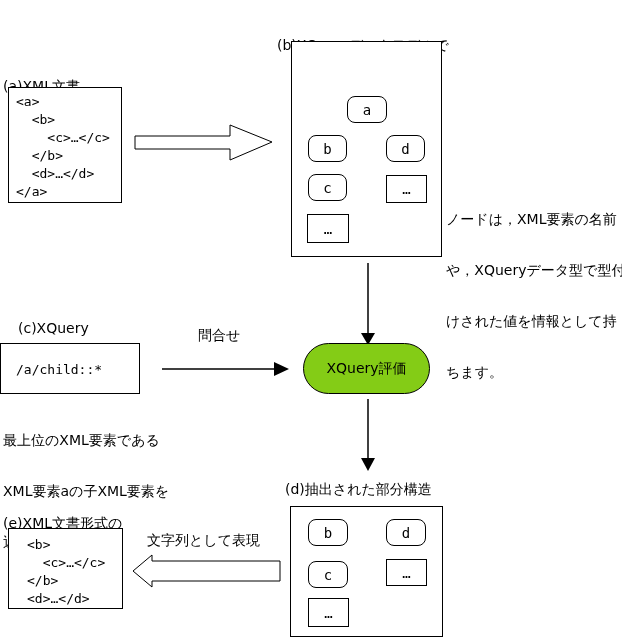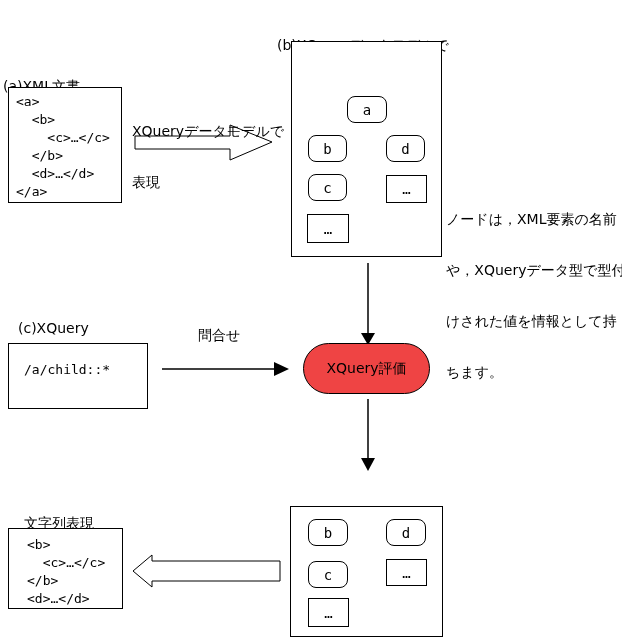--- a/index.html
+++ b/index.html
@@ -11,21 +11,21 @@
   .box{position:absolute;border:1px solid #000;background:#fff;box-sizing:border-box;}
   .codebox{font-family:"DejaVu Sans Mono","Liberation Mono",monospace;font-size:13px;line-height:18px;}
   .code-line{white-space:pre;}
   .node{
     position:absolute;border:1px solid #000;background:#fff;box-sizing:border-box;
     display:flex;align-items:center;justify-content:center;
     font-family:"DejaVu Sans Mono","Liberation Mono",monospace;font-size:14px;
   }
   .rounded{border-radius:8px;}
   .stadium{
-    position:absolute;border:1px solid #000;background:#ef4444;box-sizing:border-box;
+    position:absolute;border:1px solid #000;background:#84cc16;box-sizing:border-box;
     border-radius:26px;display:flex;align-items:center;justify-content:center;
     font-size:14px;
   }
   svg.layer{position:absolute;left:0;top:0;}
 </style>
 </head>
 <body>
 
 <div class="canvas">
 
@@ -61,24 +61,20 @@
   <div class="lbl" style="left:3px;top:78px">(a)XML文書</div>
   <div class="box codebox" style="left:8px;top:87px;width:114px;height:116px;padding:5px 0 0 7px">
     <div class="code-line">&lt;a&gt;</div>
     <div class="code-line">  &lt;b&gt;</div>
     <div class="code-line">    &lt;c&gt;…&lt;/c&gt;</div>
     <div class="code-line">  &lt;/b&gt;</div>
     <div class="code-line">  &lt;d&gt;…&lt;/d&gt;</div>
     <div class="code-line">&lt;/a&gt;</div>
   </div>
 
-  <div class="lbl" style="left:132px;top:89px">
-    <div>XQueryデータモデルで</div>
-    <div>表現</div>
-  </div>
 
   <div class="lbl" style="left:277px;top:3px">
     <div>(b)XQueryデータモデルで</div>
     <div style="padding-left:21px">表現した木</div>
   </div>
   <div class="box" style="left:291px;top:41px;width:151px;height:216px"></div>
   <div class="node rounded" style="left:347px;top:96px;width:40px;height:27px">a</div>
   <div class="node rounded" style="left:308px;top:135px;width:39px;height:27px">b</div>
   <div class="node rounded" style="left:386px;top:135px;width:39px;height:27px">d</div>
   <div class="node rounded" style="left:308px;top:174px;width:39px;height:27px">c</div>
@@ -86,36 +82,44 @@
   <div class="node" style="left:307px;top:214px;width:42px;height:29px">…</div>
 
   <div class="lbl" style="left:446px;top:177px">
     <div>ノードは，XML要素の名前</div>
     <div>や，XQueryデータ型で型付</div>
     <div>けされた値を情報として持</div>
     <div>ちます。</div>
   </div>
 
   <div class="lbl" style="left:18px;top:320px">(c)XQuery</div>
-  <div class="box codebox" style="left:8px;top:343px;width:140px;height:66px;padding:17px 0 0 15px">
+  <div class="box codebox" style="left:0;top:343px;width:140px;height:51px;padding:17px 0 0 15px">
     <div class="code-line">/a/child::*</div>
+  </div>
+  <div class="lbl" style="left:3px;top:398px">
+    <div>最上位のXML要素である</div>
+    <div>XML要素aの子XML要素を</div>
+    <div>返します。</div>
   </div>
 
   <div class="lbl" style="left:198px;top:327px">問合せ</div>
   <div class="stadium" style="left:303px;top:343px;width:127px;height:51px">XQuery評価</div>
 
+  <div class="lbl" style="left:285px;top:481px">(d)抽出された部分構造</div>
   <div class="box" style="left:290px;top:506px;width:153px;height:131px"></div>
   <div class="node rounded" style="left:308px;top:519px;width:40px;height:27px">b</div>
   <div class="node rounded" style="left:386px;top:519px;width:40px;height:27px">d</div>
   <div class="node rounded" style="left:308px;top:561px;width:40px;height:27px">c</div>
   <div class="node" style="left:386px;top:559px;width:41px;height:27px">…</div>
   <div class="node" style="left:308px;top:598px;width:41px;height:29px">…</div>
 
+  <div class="lbl" style="left:147px;top:532px">文字列として表現</div>
 
   <div class="lbl" style="left:3px;top:481px">
+    <div>(e)XML文書形式の</div>
     <div style="padding-left:21px">文字列表現</div>
   </div>
   <div class="box codebox" style="left:8px;top:528px;width:115px;height:81px;padding:7px 0 0 18px">
     <div class="code-line">&lt;b&gt;</div>
     <div class="code-line">  &lt;c&gt;…&lt;/c&gt;</div>
     <div class="code-line">&lt;/b&gt;</div>
     <div class="code-line">&lt;d&gt;…&lt;/d&gt;</div>
   </div>
 
 </div>

